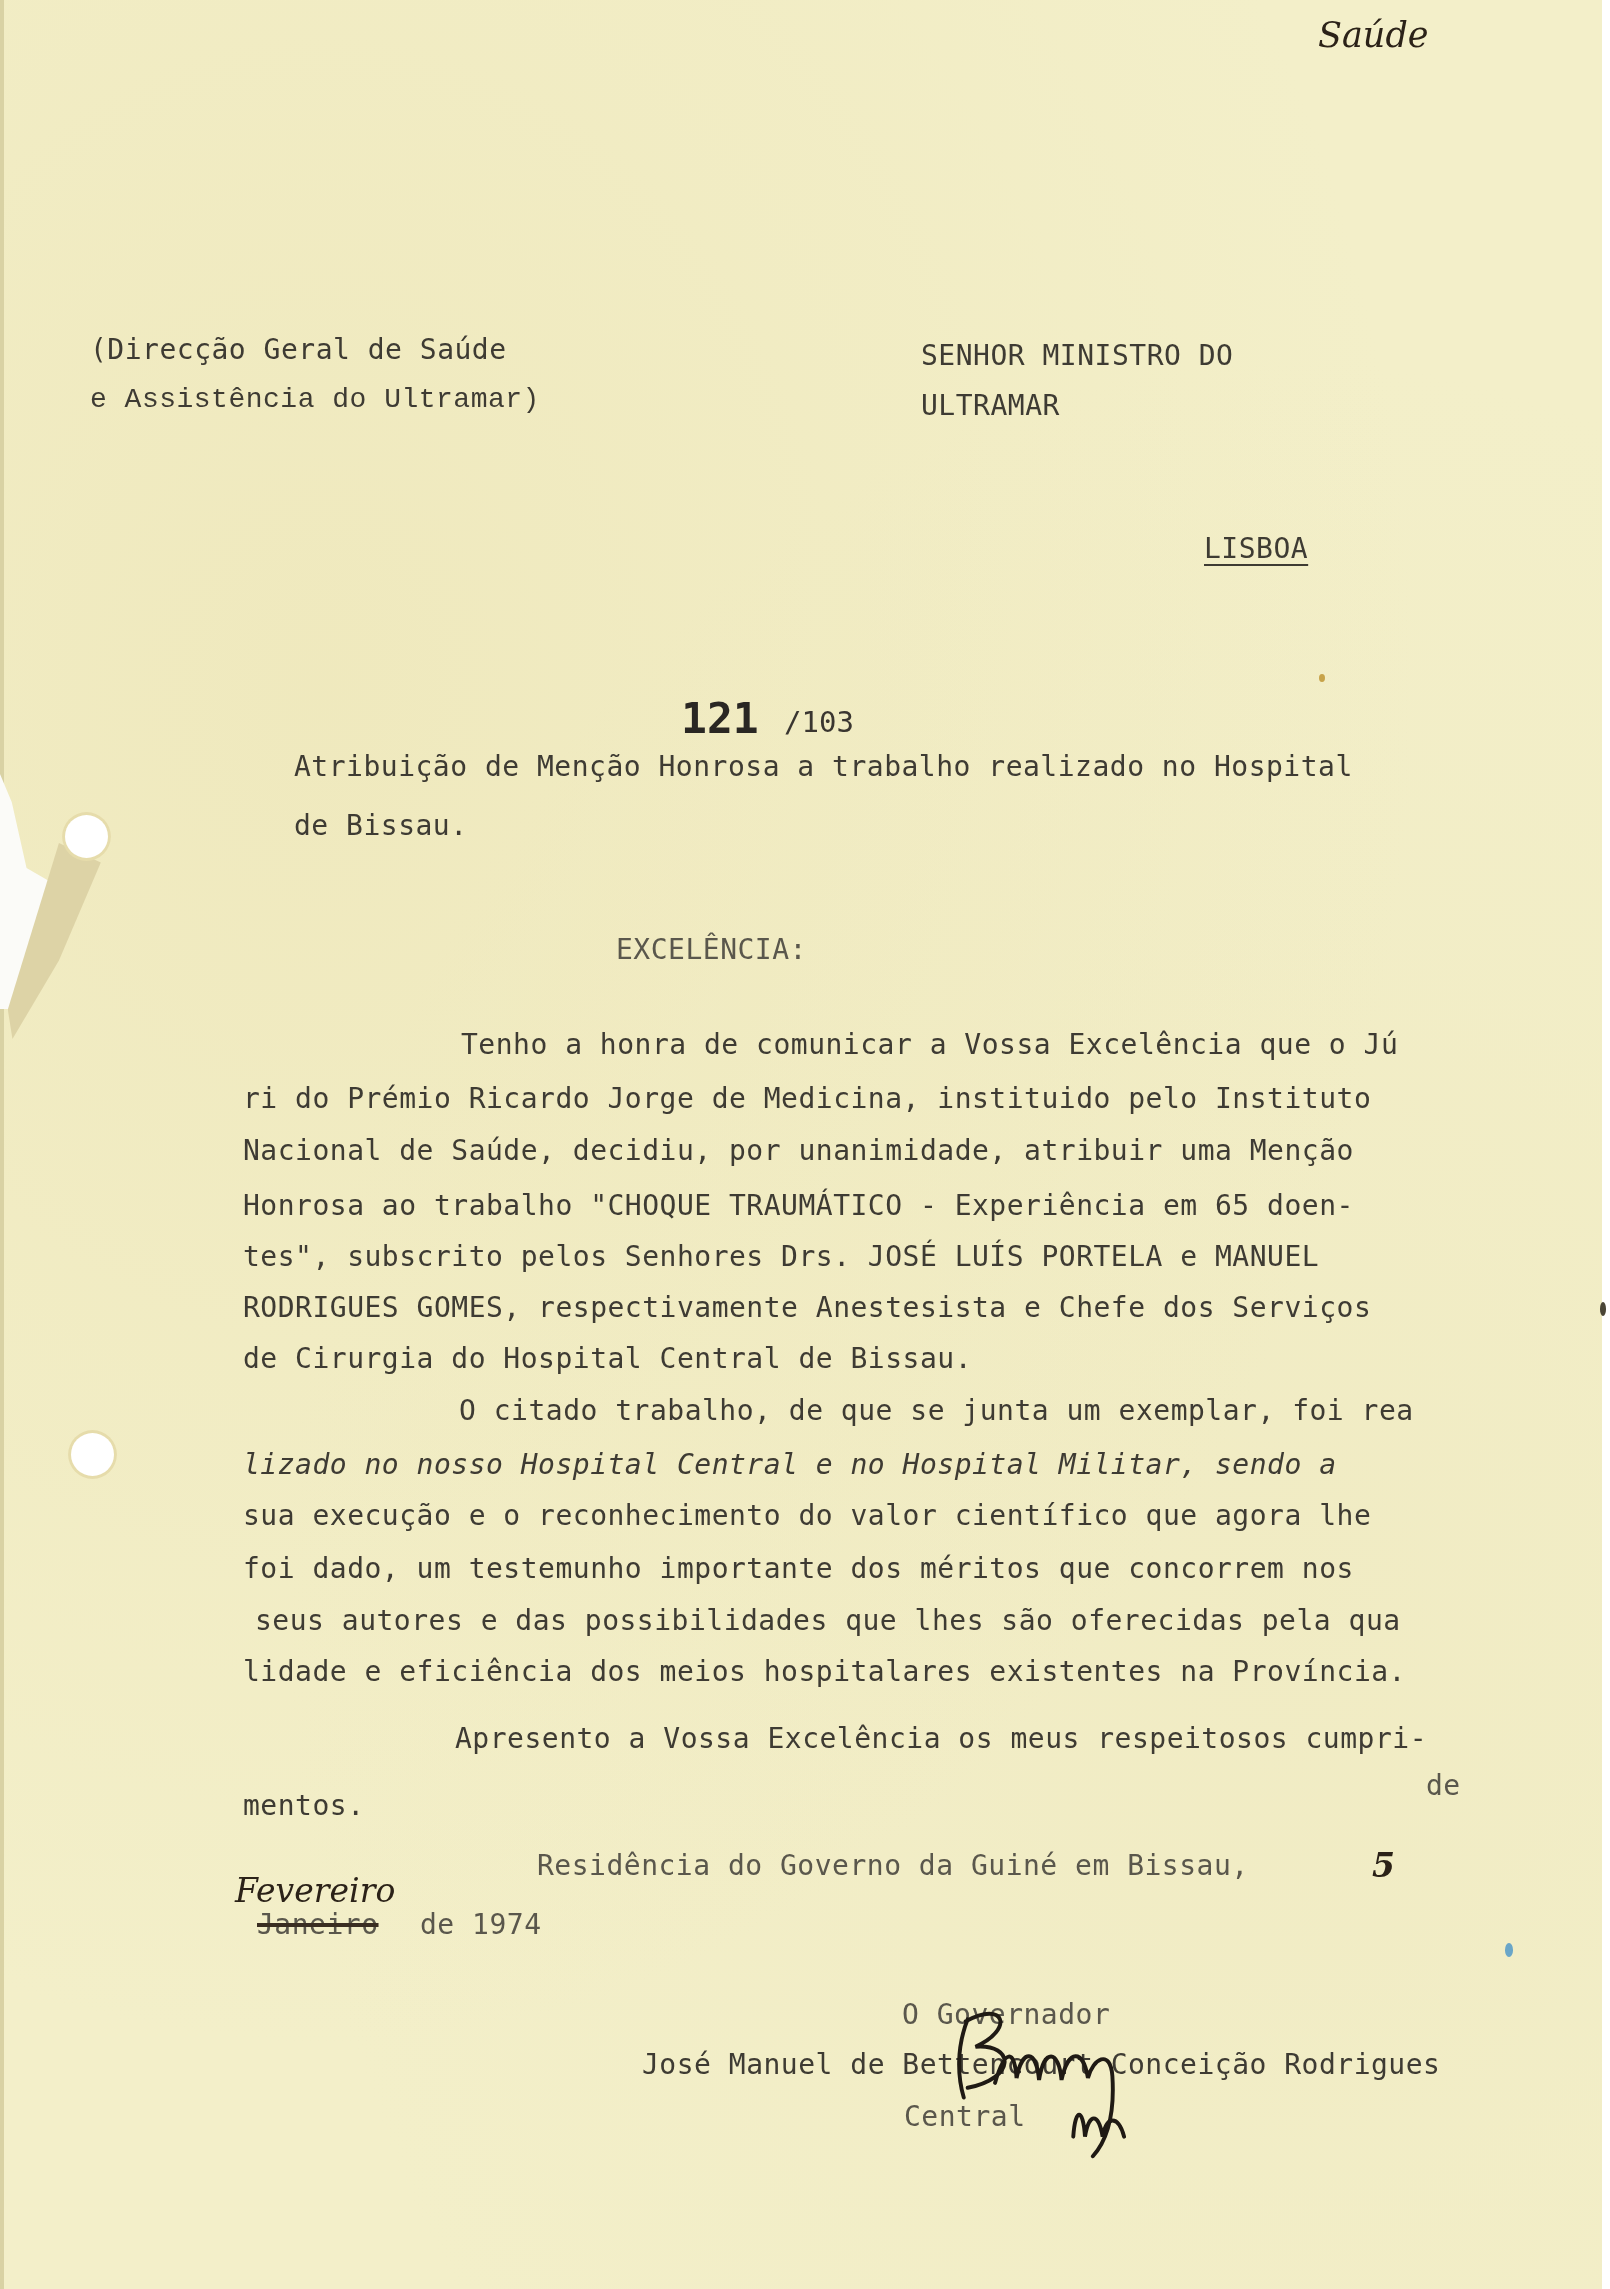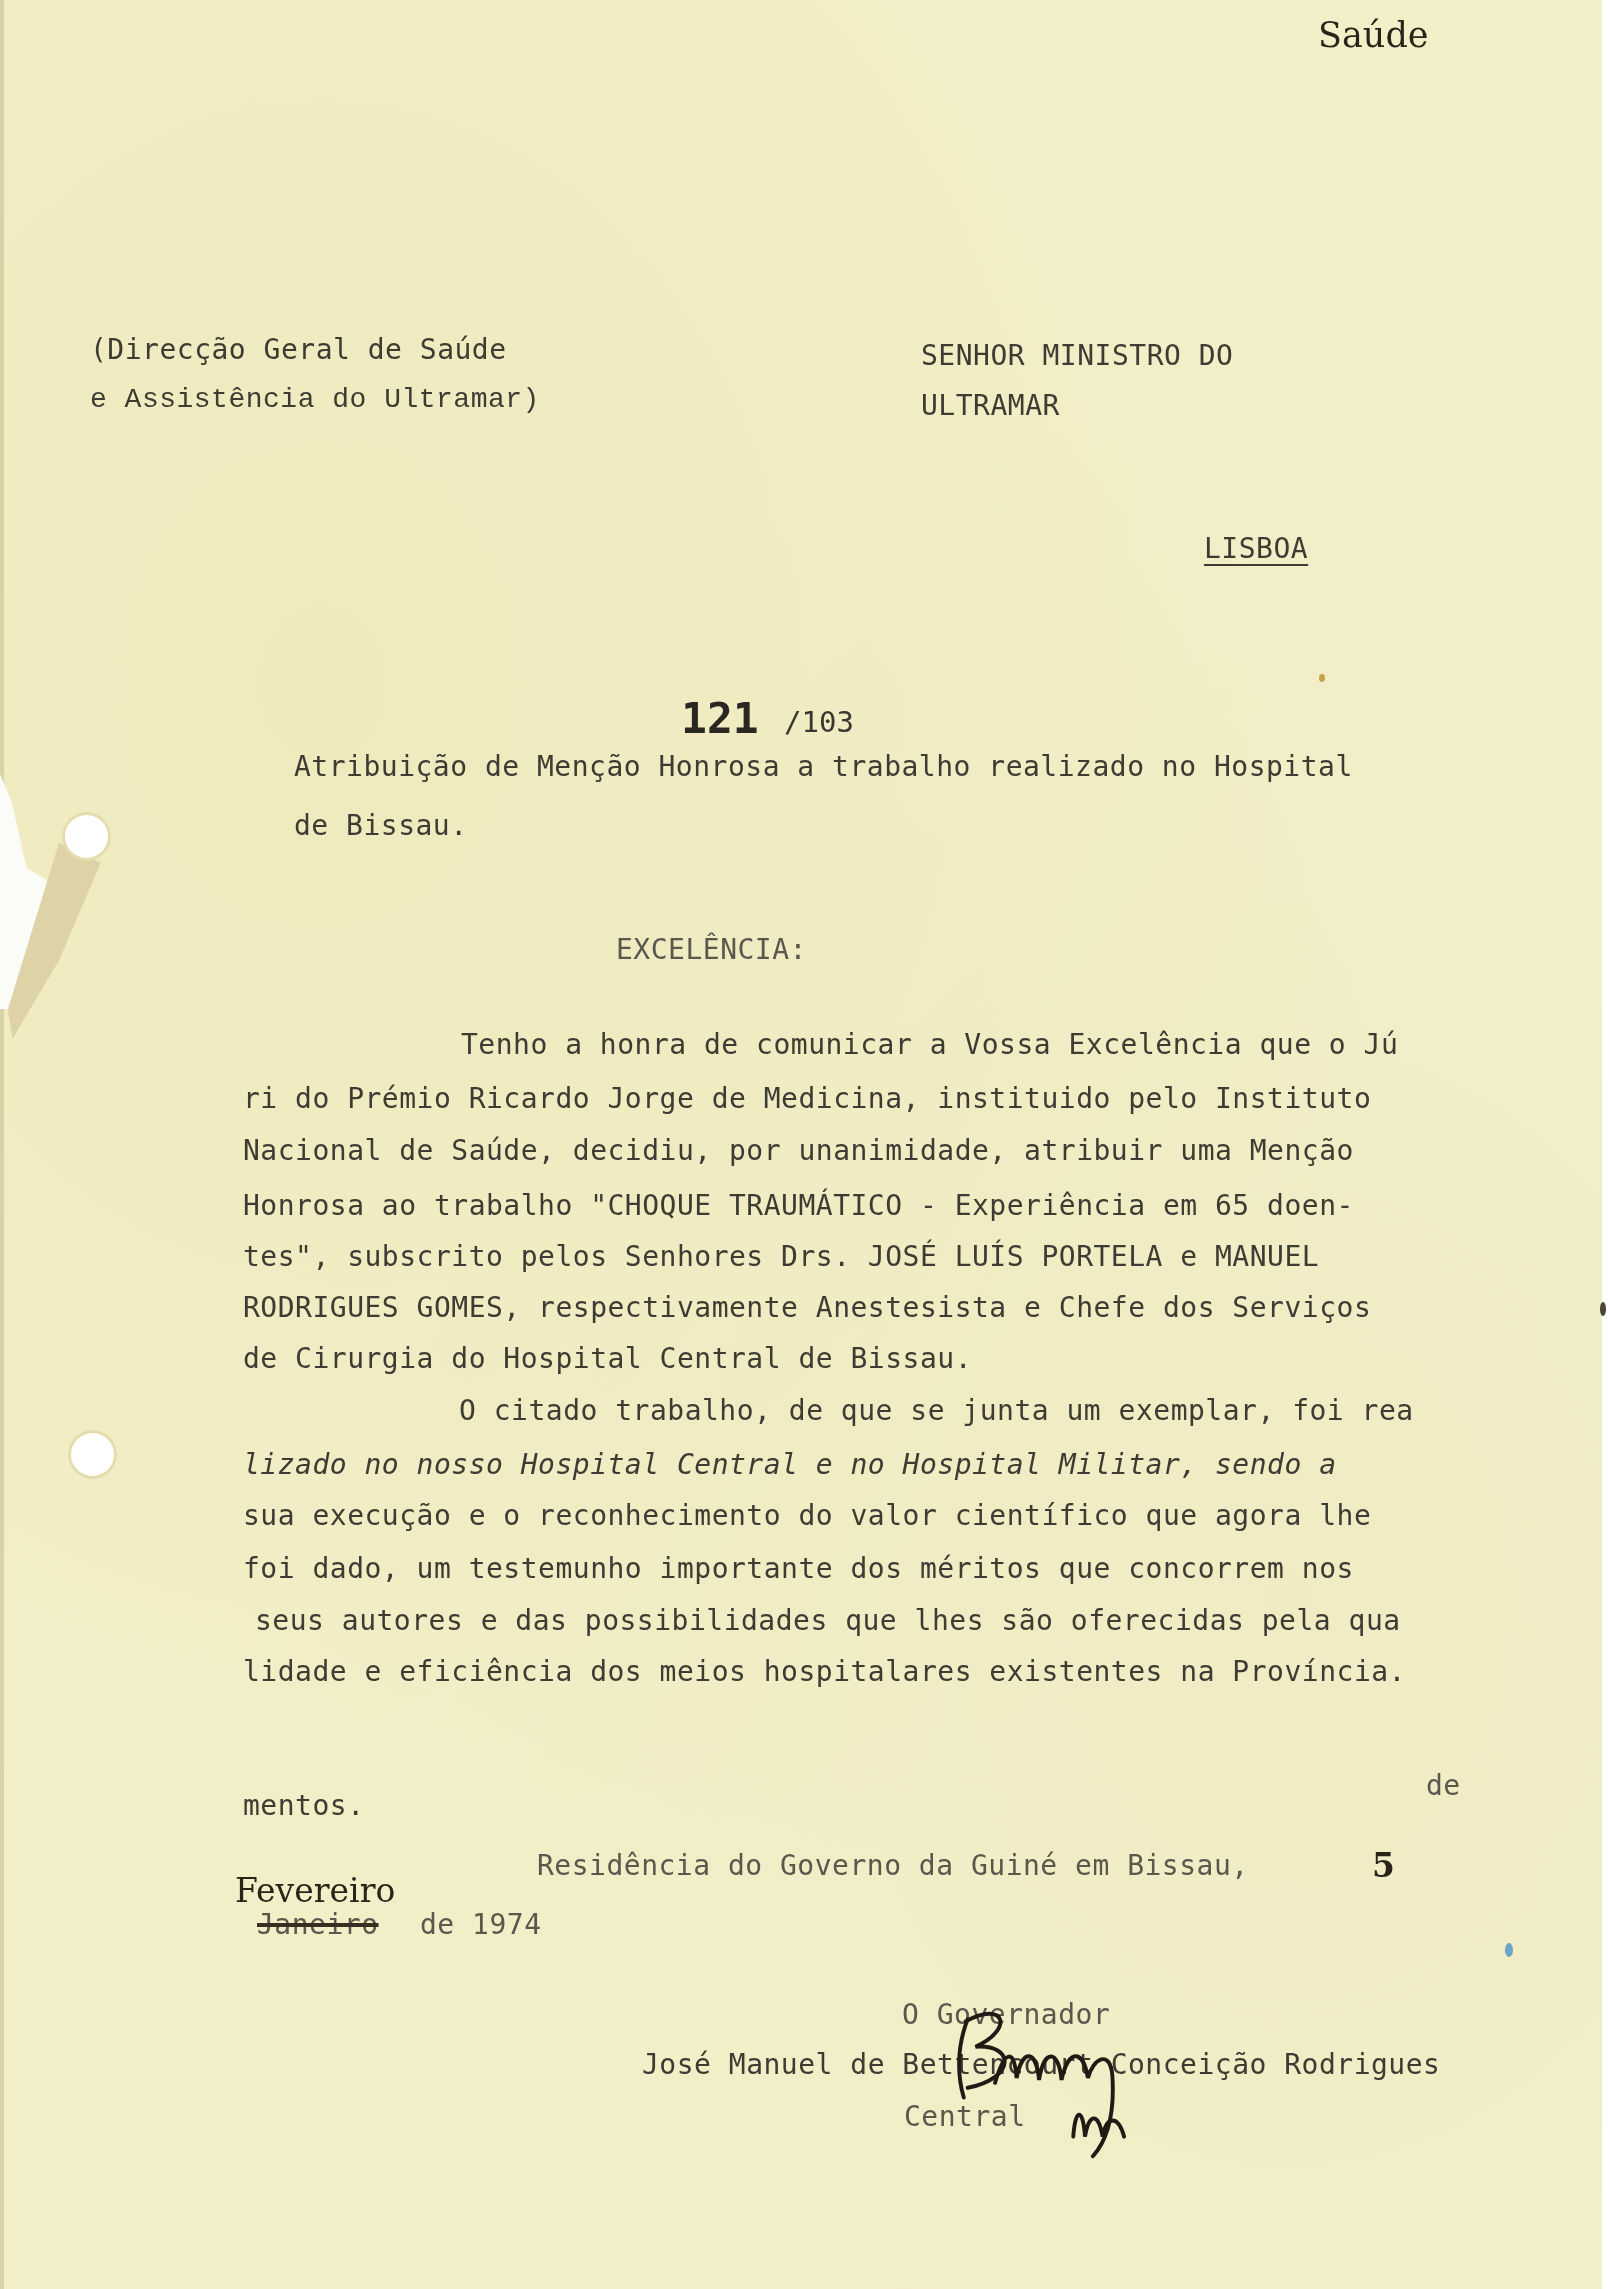--- a/index.html
+++ b/index.html
@@ -63,20 +63,21 @@
       color: #3e3b33;
       font-size: 28px;
       letter-spacing: 0.5px;
       white-space: pre;
       line-height: 1;
     }
     .faint { color: #5a574c; }
     .hand {
       position: absolute;
       font-family: "DejaVu Serif", "Liberation Serif", serif;
+      font-style: italic;
       color: #2b2218;
       white-space: pre;
       line-height: 1;
     }
     .ref-num {
       position: absolute;
       font-family: "DejaVu Sans Mono", monospace;
       font-weight: bold;
       font-size: 43px;
       color: #2a2723;
@@ -154,20 +155,21 @@
 
   <div>
     <div class="typed" style="left:459px; top:1397px;">O citado trabalho, de que se junta um exemplar, foi rea</div>
     <div class="typed" style="left:243px; top:1451px;font-style:italic;">lizado no nosso Hospital Central e no Hospital Militar, sendo a</div>
     <div class="typed" style="left:243px; top:1502px;">sua execução e o reconhecimento do valor científico que agora lhe</div>
     <div class="typed" style="left:243px; top:1555px;">foi dado, um testemunho importante dos méritos que concorrem nos</div>
     <div class="typed" style="left:255px; top:1607px;">seus autores e das possibilidades que lhes são oferecidas pela qua</div>
     <div class="typed" style="left:243px; top:1658px;">lidade e eficiência dos meios hospitalares existentes na Província.</div>
   </div>
 
+  <div class="typed" style="left:455px; top:1725px;">Apresento a Vossa Excelência os meus respeitosos cumpri-</div>
   <div class="typed" style="left:243px; top:1792px;">mentos.</div>
 
   <div class="typed faint" style="left:537px; top:1852px;">Residência do Governo da Guiné em Bissau,</div>
   <div class="hand" style="left:1372px; top:1849px; font-size:33px; font-weight:bold;">5</div>
   <div class="typed faint" style="left:1426px; top:1772px;">de</div>
   <div class="hand" style="left:235px; top:1874px; font-size:33px;">Fevereiro</div>
   <div class="typed faint strike" style="left:257px; top:1911px;">Janeiro</div>
   <div class="typed faint" style="left:420px; top:1911px;">de 1974</div>
 
   <div class="typed faint" style="left:902px; top:2001px;">O Governador</div>

